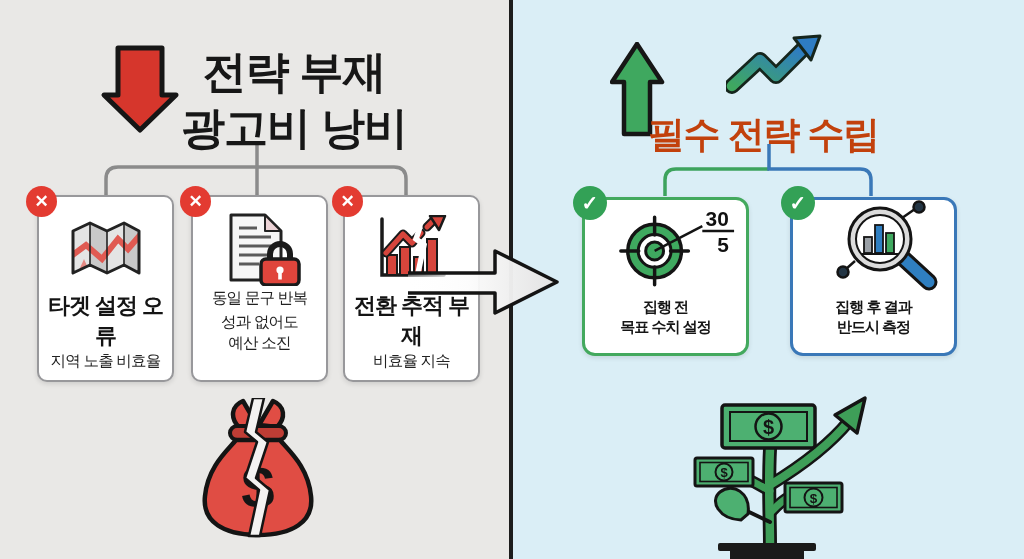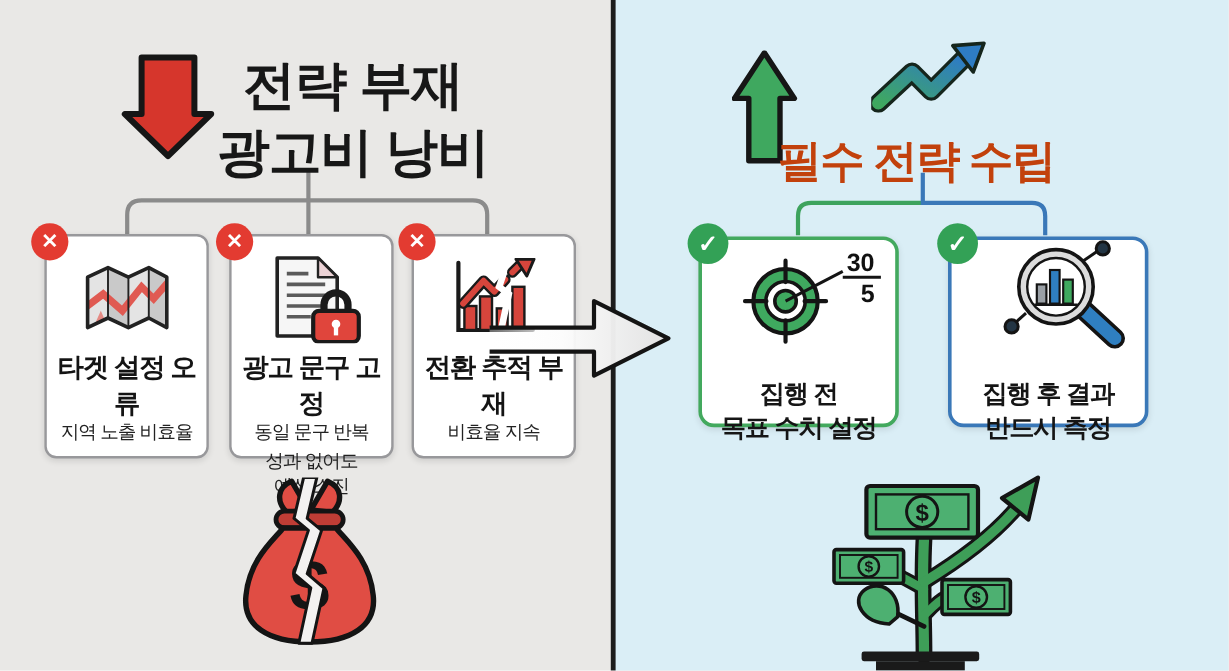--- a/index.html
+++ b/index.html
@@ -43,21 +43,21 @@
   }
 
   .rcard{
     position:absolute;top:197px;width:167px;height:159px;box-sizing:border-box;
     background:#ffffff;border-radius:13px;text-align:center;
     box-shadow:0 2px 5px rgba(0,0,0,.10);
   }
   .rcard.green{left:582px;border:3px solid #43a95e;}
   .rcard.blue{left:790px;border:3px solid #3a78b8;}
   .rcard .icon-wrap{height:93px;display:flex;align-items:flex-end;justify-content:flex-end;}
-  .rcard .ctitle2{font-size:21px;font-weight:800;color:#151515;line-height:1.33;letter-spacing:-1px;margin-top:22px;}
+  .rcard .ctitle2{font-size:15px;font-weight:800;color:#151515;line-height:1.33;letter-spacing:-1px;margin-top:4px;}
 </style>
 </head>
 <body>
 
 <div class="canvas">
 
   <div class="panel-right"></div>
   <div class="divider"></div>
 
   <svg class="connector" width="1024" height="559" viewBox="0 0 1024 559">
@@ -130,21 +130,20 @@
           <path d="M10,16 H28 M10,25 H42 M10,34 H42 M10,43 H42 M10,52 H30" stroke="#5a5a5a" stroke-width="3"></path>
         </g>
         <g transform="translate(44,33)">
           <path d="M9,17 V11 a10,10 0 0 1 20,0 V17" fill="none" stroke="#1a1a1a" stroke-width="6"></path>
           <rect x="0" y="16" width="38" height="26" rx="5" fill="#e0453c" stroke="#1a1a1a" stroke-width="3.5"></rect>
           <circle cx="19" cy="27" r="3.6" fill="#ffffff"></circle>
           <rect x="17.2" y="29" width="3.6" height="7.5" fill="#ffffff"></rect>
         </g>
       </svg>
     </div>
-    <div class="ctitle">광고 문구 고정</div>
     <div class="cline">동일 문구 반복</div>
     <div class="cline first">성과 없어도</div>
     <div class="cline">예산 소진</div>
   </div>
 
   <div class="lcard" style="left:343px">
     <div class="xbadge">✕</div>
     <div class="icon-wrap">
       <svg width="76" height="66" viewBox="0 0 76 66">
         <path d="M8,4 V60 H70" fill="none" stroke="#1a1a1a" stroke-width="3.5" stroke-linecap="round"></path>

